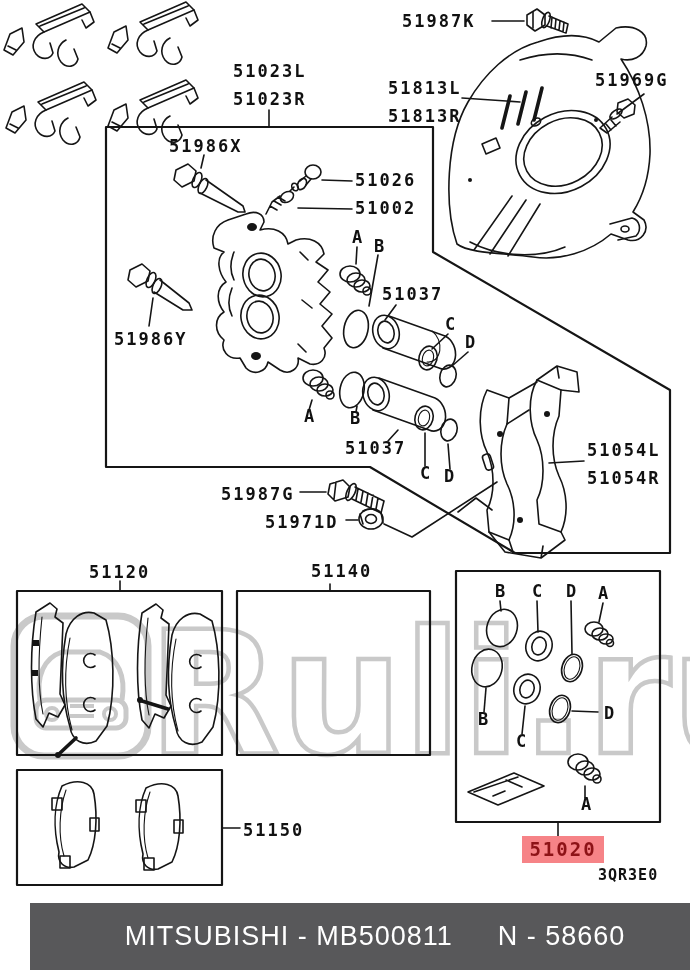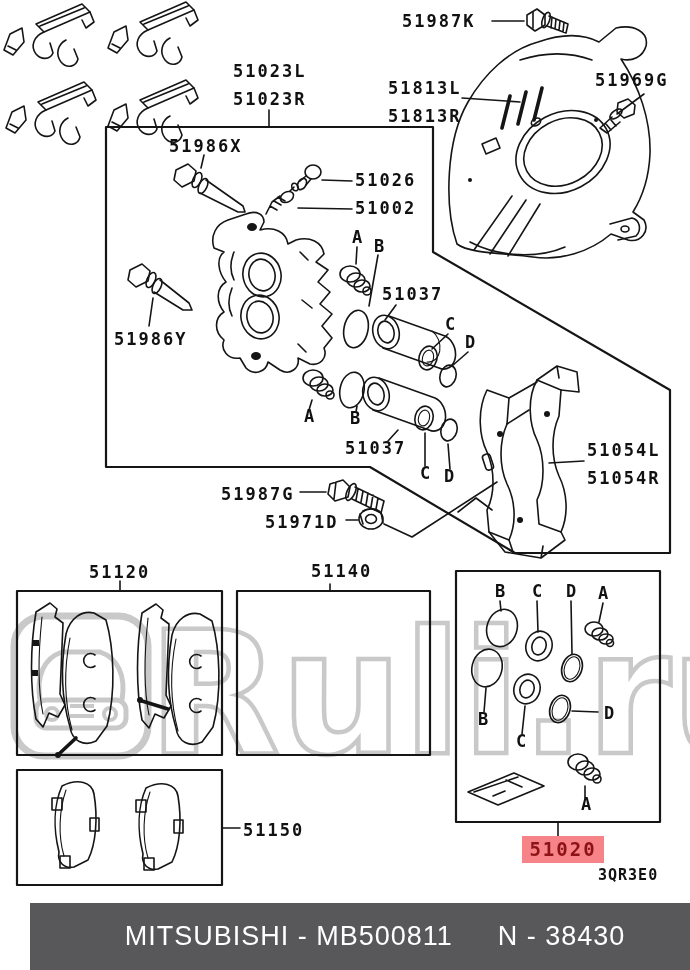--- a/index.html
+++ b/index.html
@@ -345,15 +345,15 @@
     <line x1="585" y1="786" x2="585" y2="798"></line>
 
     <line x1="558" y1="822" x2="558" y2="836"></line>
     <rect class="hl-rect" x="522" y="836" width="82" height="27"></rect>
     <text class="hl-text" x="563" y="856">51020</text>
     <text class="pn2" x="598" y="880">3QR3E0</text>
   </svg>
 
   <div class="footer">
     <span>MITSUBISHI - MB500811</span>
-    <span>N - 38430</span>
+    <span>N - 58660</span>
   </div>
 </div>
 
 </body></html>

